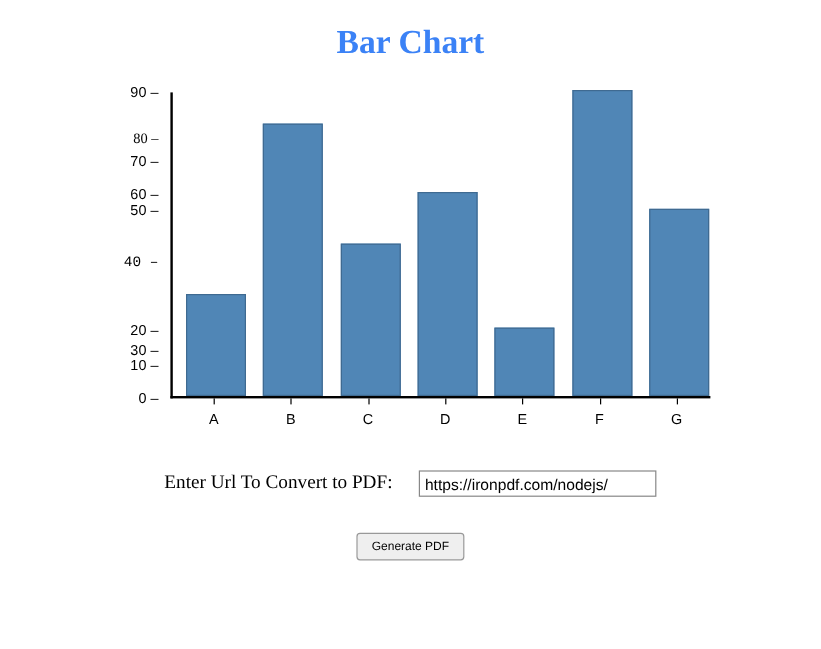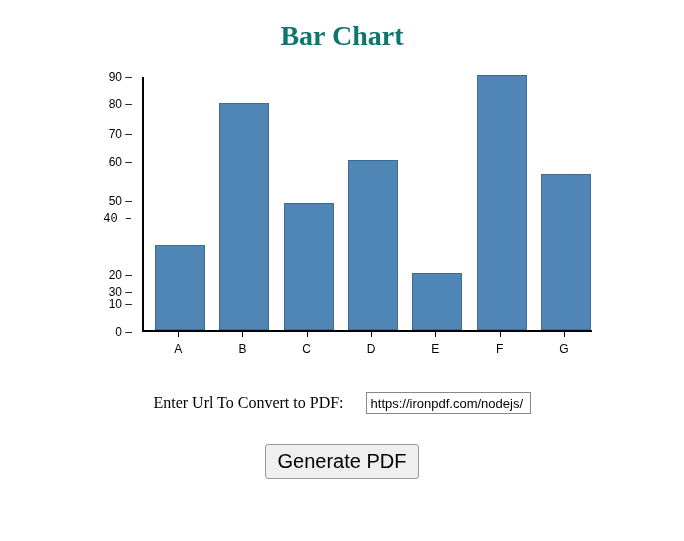--- a/index.html
+++ b/index.html
@@ -10,21 +10,21 @@
       font-family: Arial, sans-serif;
       display: flex;
       flex-direction: column;
       align-items: center;
       padding-top: 20px;
     }
     .title {
       font-family: "Times New Roman", serif;
       font-weight: bold;
       font-size: 28px;
-      color: #0f766e;
+      color: #3b82f6;
       margin-bottom: 25px;
     }
     .chart-wrap {
       position: relative;
       width: 520px;
       height: 280px;
     }
     .plot {
       position: absolute;
       left: 60px;
@@ -79,54 +79,54 @@
     .form-row {
       margin-top: 35px;
       font-family: "Times New Roman", serif;
       font-size: 16px;
       color: #000;
       display: flex;
       align-items: center;
       gap: 22px;
     }
     .url-input {
-      width: 165px;
+      width: 198px;
       height: 22px;
       border: 1px solid #888;
       font-size: 13px;
       padding: 1px 4px;
       font-family: Arial, sans-serif;
     }
     .btn {
       margin-top: 30px;
       padding: 5px 12px;
-      font-size: 20px;
+      font-size: 10px;
       border: 1px solid #999;
       background: #efefef;
       border-radius: 3px;
       cursor: pointer;
       font-family: Arial, sans-serif;
     }
   </style>
 </head>
 <body>
 
 <h1 class="title">Bar Chart</h1>
 
 <div class="chart-wrap">
   <div class="y-axis" id="y-axis">
       <div class="y-label" style="top: 255px;">0 –</div>
       <div class="y-label" style="top: 226.667px;">10 –</div>
       <div class="y-label" style="top: 198.333px; text-align: right;">20 –</div>
       <div class="y-label" style="top: 170px; margin-top: 45px;">30 –</div>
       <div class="y-label" style="top: 141.667px; font-family: Liberation Mono, monospace;">40 –</div>
-      <div class="y-label" style="top: 124px;">50 –</div>
+      <div class="y-label" style="top: 98px;">50 –</div>
       <div class="y-label" style="top: 85px;">60 –</div>
       <div class="y-label" style="top: 56.6667px;">70 –</div>
-      <div class="y-label" style="top: 27px;">80 –</div>
+      <div class="y-label" style="top: 39px; font-family: Liberation Serif, serif;">80 –</div>
       <div class="y-label" style="top: 0px; margin-left: 31px;">90 –</div>
     </div>
   <div class="plot" id="plot">
       <div class="bar" style="left: 11.0714px; width: 50.1429px; height: 85px; background: rgb(80, 134, 182); border-color: rgb(63, 106, 145);"></div>
       <div class="bar" style="left: 75.3571px; width: 50.1429px; height: 226.667px; background: rgb(80, 134, 182); border-color: rgb(63, 106, 145);"></div>
       <div class="bar" style="left: 139.643px; width: 50.1429px; height: 127.5px; background: rgb(80, 134, 182); border-color: rgb(63, 106, 145);"></div>
       <div class="bar" style="left: 203.929px; width: 50.1429px; height: 170px; background: rgb(80, 134, 182); border-color: rgb(63, 106, 145);"></div>
       <div class="bar" style="left: 268.214px; width: 50.1429px; height: 56.6667px; background: rgb(80, 134, 182); border-color: rgb(63, 106, 145);"></div>
       <div class="bar" style="left: 332.5px; width: 50.1429px; height: 255px; background: rgb(80, 134, 182); border-color: rgb(63, 106, 145);"></div>
       <div class="bar" style="left: 396.786px; width: 50.1429px; height: 155.833px; background: rgb(80, 134, 182); border-color: rgb(63, 106, 145);"></div>

